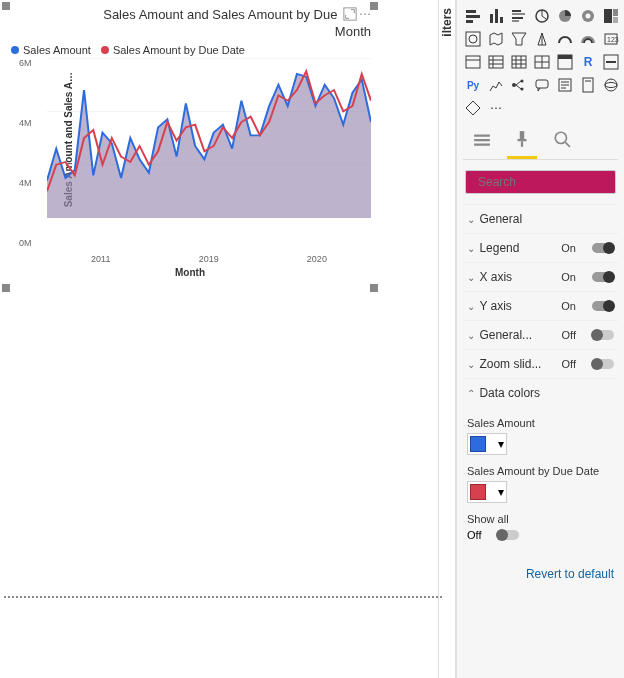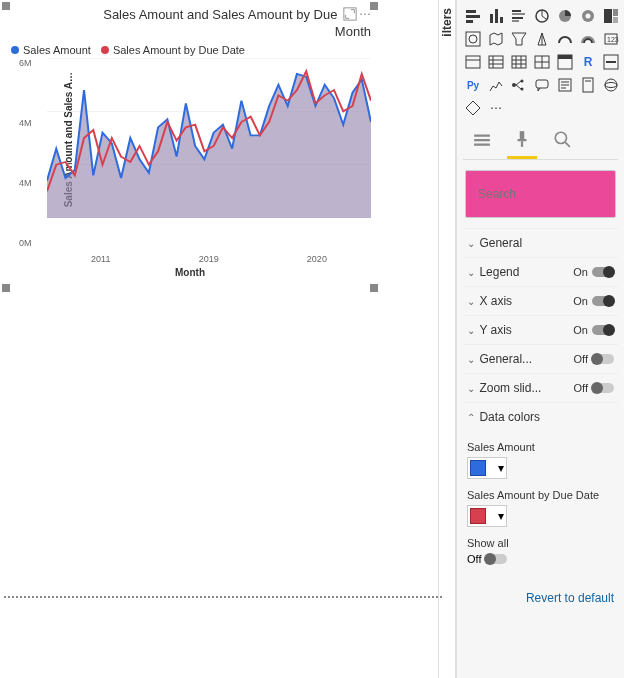--- a/index.html
+++ b/index.html
@@ -27,28 +27,28 @@
 .divider-dotted { border-top: 2px dotted #888; width: 100%; position:absolute; top: 596px; }
 .filters-tab { width: 18px; background: #fff; border-left: 1px solid #e0e0e0; border-right:1px solid #e0e0e0; display: flex; align-items: flex-start; justify-content: center; padding-top: 8px; }
 .filters-tab span { writing-mode: vertical-rl; transform: rotate(180deg); font-size: 12px; color: #333; font-weight:bold; }
 .vis-panel { width: 168px; background: #f6f6f6; padding: 6px 6px; display: flex; flex-direction: column; gap: 4px; border-left: 1px solid #e0e0e0; }
 .vis-icons { display: grid; grid-template-columns: repeat(7, 1fr); gap: 3px; }
 .vis-icon { width: 20px; height: 20px; display: flex; align-items: center; justify-content: center; font-size: 12px; color: #333; cursor: pointer; border-radius: 2px; }
 .vis-icon svg { width: 16px; height: 16px; }
 .format-tabs { display: flex; gap: 10px; padding: 4px 4px 0 4px; border-bottom: 1px solid #ddd; }
 .ftab { padding: 4px 6px; cursor: pointer; }
 .ftab.active { border-bottom: 3px solid #f2c811; }
-.search-box { display: flex; align-items: center; background: #ec4899; border: 1px solid #ccc; border-radius: 2px; padding: 16px 6px; gap: 6px; margin: 6px 2px; }
+.search-box { display: flex; align-items: center; background: #be185d; border: 1px solid #ccc; border-radius: 2px; padding: 4px 6px; gap: 6px; margin: 6px 2px; }
 .search-box input { border: none; outline: none; font-size: 12px; flex: 1; background: transparent; }
 .format-sections { display: flex; flex-direction: column; }
 .format-row { display: flex; align-items: center; justify-content: space-between; padding: 7px 4px; font-size: 12px; color: #333; cursor: pointer; border-top: 1px solid #eee; }
 .format-row .lbl { display: flex; align-items: center; gap: 4px; overflow: hidden; }
 .format-row .lbl span.chev { color: #666; font-size: 10px; }
 .format-row .lbl .txt { white-space: nowrap; overflow: hidden; text-overflow: ellipsis; max-width: 76px; }
-.toggle-wrap { display: flex; align-items: center; gap: 4px; font-size: 11px; }
+.toggle-wrap { display: flex; align-items: center; gap: 16px; font-size: 11px; }
 .toggle { width: 22px; height: 10px; border-radius: 6px; background: #999; position: relative; }
 .toggle.on .thumb { right: -1px; left:auto; background: #333; }
 .toggle .thumb { position: absolute; width: 12px; height: 12px; border-radius: 50%; background: #333; top: -1px; left: -1px; }
 .toggle.off { background: #ccc; }
 .toggle.off .thumb { background: #666; }
 .data-colors { padding: 6px 4px; font-size: 12px; }
 .dc-field { margin-bottom: 10px; }
 .dc-label { color: #333; margin-bottom: 4px; font-size: 11px; }
 .color-swatch { display: flex; align-items: center; border: 1px solid #ccc; width: 40px; padding: 2px; justify-content: space-between; cursor: pointer; background:#fff;}
 .swatch { width: 16px; height: 16px; border: 1px solid; }

